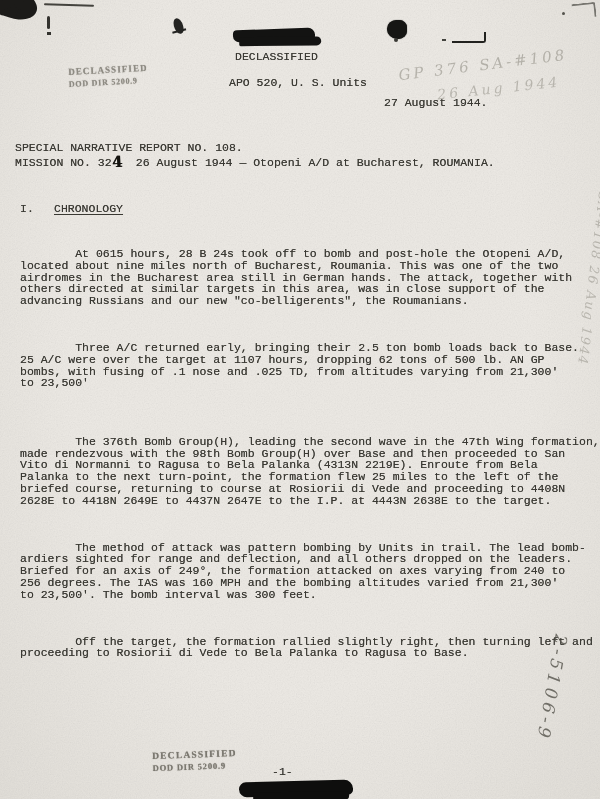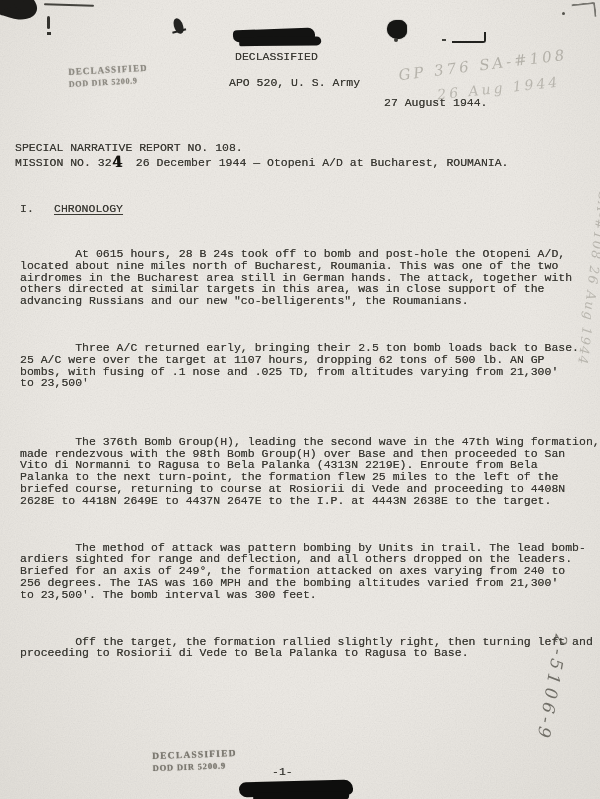--- a/index.html
+++ b/index.html
@@ -104,28 +104,28 @@
   <div class="dash-mark"></div>
   <div class="corner-tr"></div>
   <div class="dot-tr"></div>
 
   <div class="stamp stamp-top">
     <div class="s1">DECLASSIFIED</div>
     <div class="s2">DOD DIR 5200.9</div>
   </div>
 
   <div class="typed soft" style="left:235px; top:51px;">DECLASSIFIED</div>
-  <div class="typed soft" style="left:229px; top:77px;">APO 520, U. S. Army</div>
+  <div class="typed soft" style="left:229px; top:77px;">APO 520, U. S. Units</div>
 
   <div class="pencil hw-tr1">GP 376 SA-#108</div>
   <div class="pencil hw-tr2">26 Aug 1944</div>
 
   <div class="typed soft" style="left:384px; top:97px;">27 August 1944.</div>
 
-  <div class="typed soft title-block"><span>SPECIAL NARRATIVE REPORT NO. 108.</span><br><span>MISSION NO. 32</span><span class="overwrite">4</span><span>  26 December 1944 — Otopeni A/D at Bucharest, ROUMANIA.</span></div>
+  <div class="typed soft title-block"><span>SPECIAL NARRATIVE REPORT NO. 108.</span><br><span>MISSION NO. 32</span><span class="overwrite">4</span><span>  26 August 1944 — Otopeni A/D at Bucharest, ROUMANIA.</span></div>
 
   <div class="body-col">
 
     <div class="sec-head first"><span class="sec-num">I.</span><span class="u">CHRONOLOGY</span></div>
     <div class="para"><span></span><span class="u"></span><span>        At 0615 hours, 28 B 24s took off to bomb and post-hole the Otopeni A/D,
 located about nine miles north of Bucharest, Roumania. This was one of the two
 airdromes in the Bucharest area still in German hands. The attack, together with
 others directed at similar targets in this area, was in close support of the
 advancing Russians and our new "co-belligerents", the Roumanians.</span></div>
     <div class="para"><span></span><span class="u"></span><span>        Three A/C returned early, bringing their 2.5 ton bomb loads back to Base.

